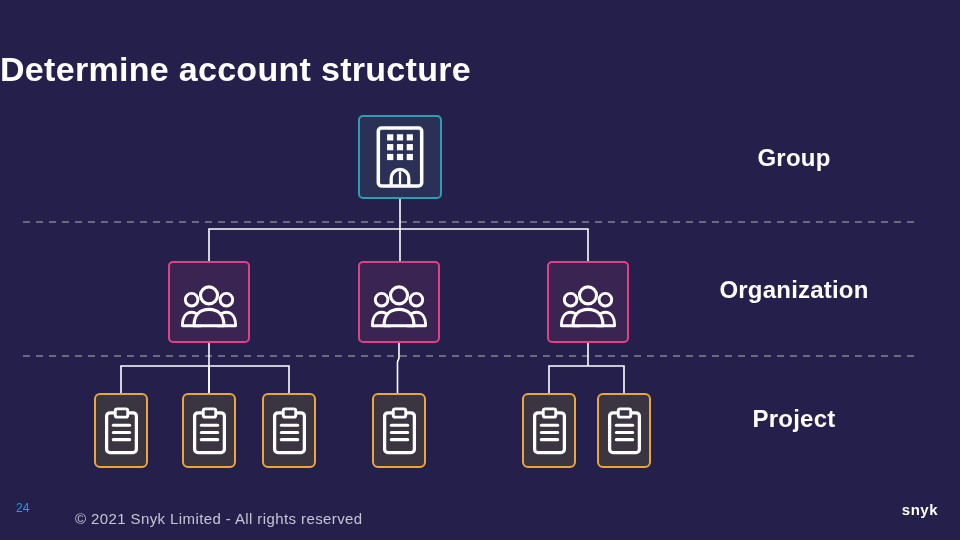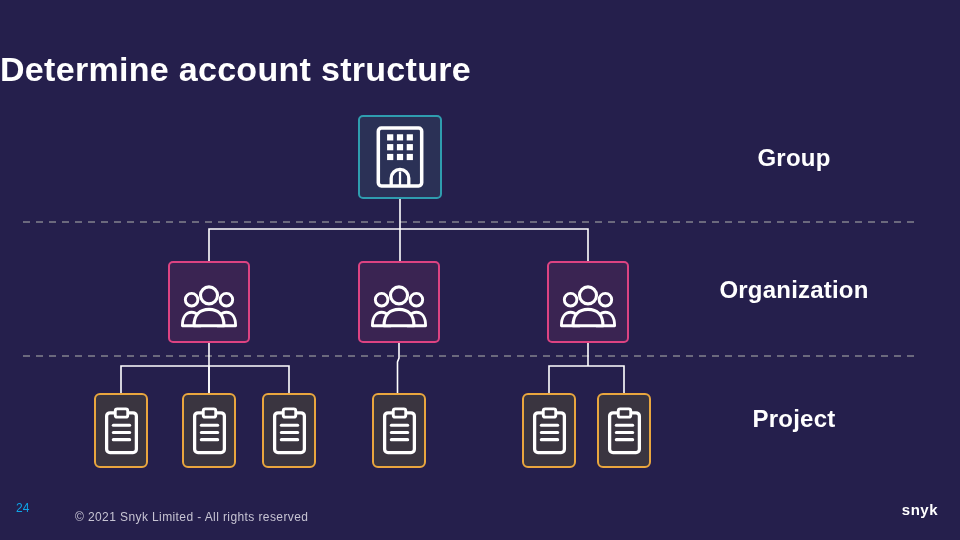--- a/index.html
+++ b/index.html
@@ -21,21 +21,21 @@
   .side-label {
     position:absolute; left:688px; width:212px; text-align:center;
     color:#ffffff; font-size:24px; font-weight:700; letter-spacing:.2px;
   }
   .page-number {
     position:absolute; left:16px; top:501px;
     color:#0ea5e9; font-size:12px; font-weight:400;
   }
   .copyright {
     position:absolute; left:75px; top:510px;
-    color:#c7c4d3; font-size:12px; letter-spacing:.4px; font-weight:400;
+    color:#c7c4d3; font-size:15px; letter-spacing:.4px; font-weight:400;
   }
   .logo {
     position:absolute; right:22px; top:501px;
     color:#ffffff; font-size:15px; font-weight:700; letter-spacing:.5px;
   }
 </style>
 </head>
 <body>
 
 <div class="slide" id="slide" style="background: rgb(37, 31, 76);">

